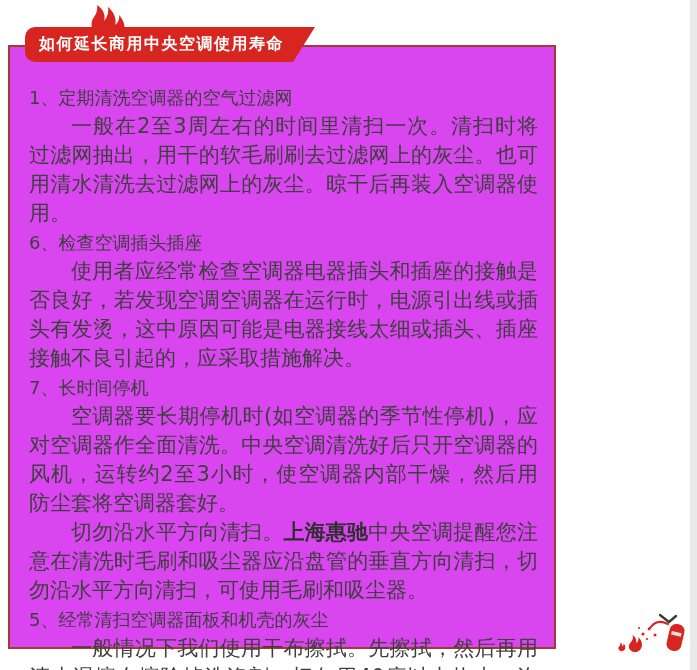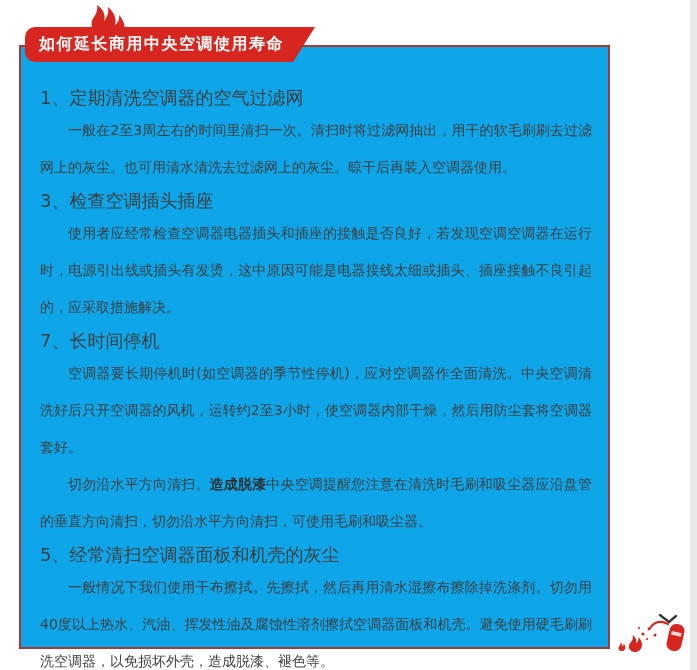--- a/index.html
+++ b/index.html
@@ -5,30 +5,30 @@
   html,body{margin:0;padding:0;}
   body{
     width:697px;height:670px;position:relative;background:#ffffff;overflow:hidden;
     font-family:"DejaVu Sans",sans-serif;
   }
   .page{position:absolute;inset:0;}
   .right-strip{
     position:absolute;top:0;right:0;width:7px;height:670px;background:#e9e9e9;
   }
   .content-box{
-    position:absolute;left:8px;top:45px;width:591px;height:604px;
-    border:2px solid #a63a2e;background:#0ea5e9;box-sizing:border-box;
-    padding:36px 16px 0 19px;z-index:1;margin-left:11px;
+    position:absolute;left:8px;top:45px;width:548px;height:604px;
+    border:2px solid #a63a2e;background:#d946ef;box-sizing:border-box;
+    padding:36px 16px 0 19px;z-index:1;
   }
   .section-heading{
     font-size:18px;line-height:29px;color:#3f3f3f;margin:0;
     white-space:nowrap;
   }
   .section-body{
-    font-size:14px;line-height:37px;color:#3f3f3f;margin:0;
+    font-size:21px;line-height:29px;color:#3f3f3f;margin:0;
     text-indent:2em;text-align:justify;
   }
   .brand{font-weight:bold;color:#2f2f2f;}
   .banner{
     position:absolute;left:25px;top:27px;width:290px;height:35px;
     background:#d7261f;z-index:3;
     border-radius:10px 0 0 10px;
     clip-path:polygon(0 0,100% 0,calc(100% - 22px) 100%,0 100%);
     display:flex;align-items:center;text-align:right;
   }
@@ -59,31 +59,31 @@
   </div>
 
   <div class="content-box">
 
     <div class="section">
       <div class="section-heading">1、定期清洗空调器的空气过滤网</div>
       <p class="section-body"><span>一般在2至3周左右的时间里清扫一次。清扫时将过滤网抽出，用干的软毛刷刷去过滤网上的灰尘。也可用清水清洗去过滤网上的灰尘。晾干后再装入空调器使用。</span><b class="brand"></b><span></span></p>
     </div>
 
     <div class="section">
-      <div class="section-heading">3、检查空调插头插座</div>
+      <div class="section-heading">6、检查空调插头插座</div>
       <p class="section-body"><span>使用者应经常检查空调器电器插头和插座的接触是否良好，若发现空调空调器在运行时，电源引出线或插头有发烫，这中原因可能是电器接线太细或插头、插座接触不良引起的，应采取措施解决。</span><b class="brand"></b><span></span></p>
     </div>
 
     <div class="section">
       <div class="section-heading">7、长时间停机</div>
       <p class="section-body"><span>空调器要长期停机时(如空调器的季节性停机)，应对空调器作全面清洗。中央空调清洗好后只开空调器的风机，运转约2至3小时，使空调器内部干燥，然后用防尘套将空调器套好。</span><b class="brand"></b><span></span></p>
     </div>
 
     <div class="section">
-      <p class="section-body"><span>切勿沿水平方向清扫。</span><b class="brand">造成脱漆</b><span>中央空调提醒您注意在清洗时毛刷和吸尘器应沿盘管的垂直方向清扫，切勿沿水平方向清扫，可使用毛刷和吸尘器。</span></p>
+      <p class="section-body"><span>切勿沿水平方向清扫。</span><b class="brand">上海惠驰</b><span>中央空调提醒您注意在清洗时毛刷和吸尘器应沿盘管的垂直方向清扫，切勿沿水平方向清扫，可使用毛刷和吸尘器。</span></p>
     </div>
 
     <div class="section">
       <div class="section-heading">5、经常清扫空调器面板和机壳的灰尘</div>
       <p class="section-body"><span>一般情况下我们使用干布擦拭。先擦拭，然后再用清水湿擦布擦除掉洗涤剂。切勿用40度以上热水、汽油、挥发性油及腐蚀性溶剂擦拭空调器面板和机壳。避免使用硬毛刷刷洗空调器，以免损坏外壳，造成脱漆、褪色等。</span><b class="brand"></b><span></span></p>
     </div>
 
   </div>
 
   <svg class="extinguisher" viewBox="0 0 82 42" aria-hidden="true">

